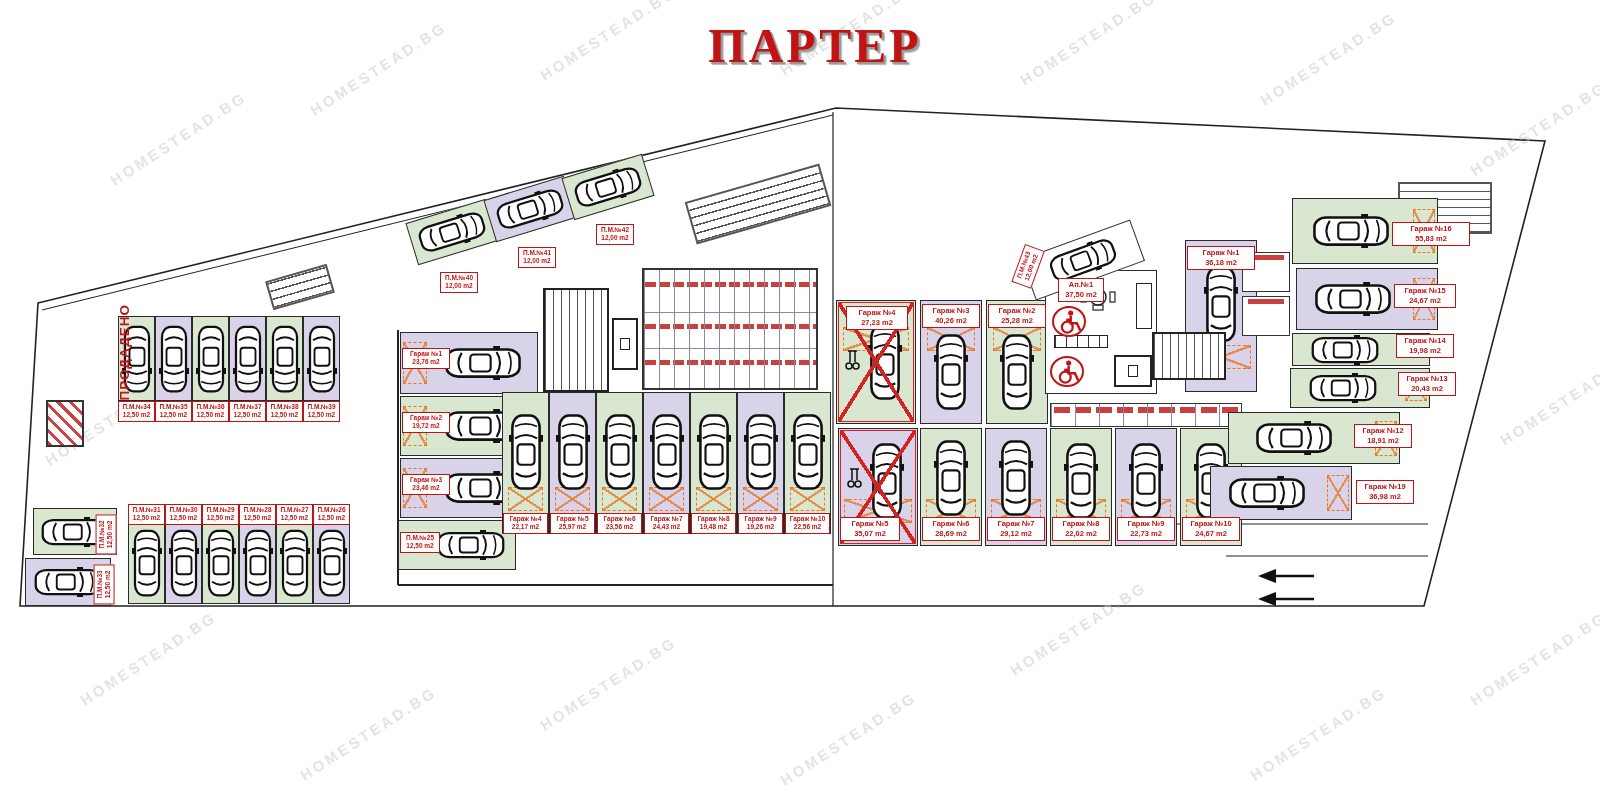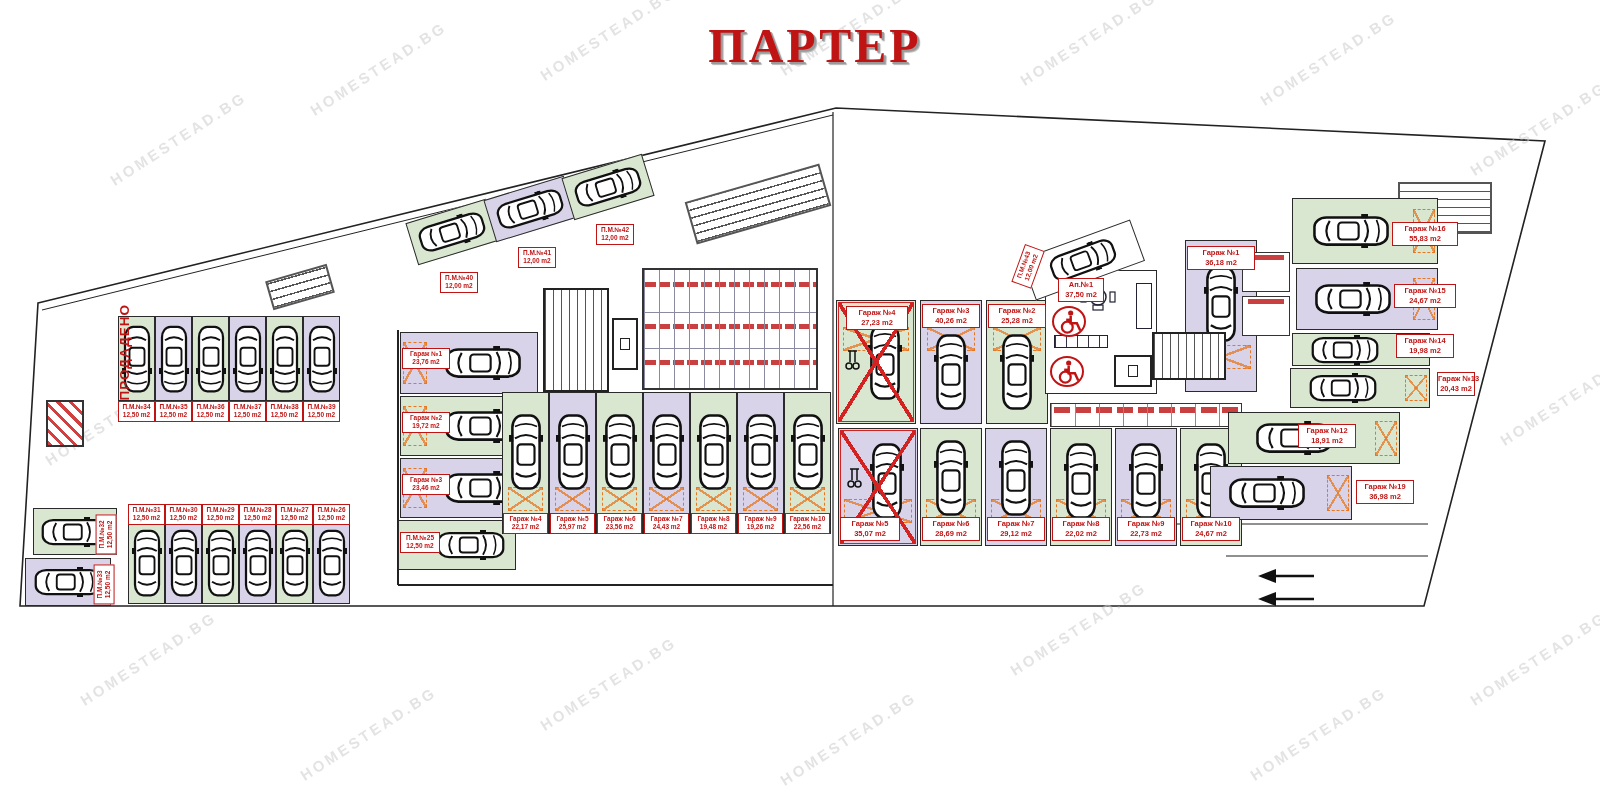--- a/index.html
+++ b/index.html
@@ -584,37 +584,37 @@
       <svg class="car-lg r90" style="left:38%">
         <use href="#car"></use>
       </svg>
     </div>
   <div class="spot l" style="left:1210px;top:466px;width:142px;height:54px">
       <div class="door door-r"></div>
       <svg class="car-lg r90" style="left:40%">
         <use href="#car"></use>
       </svg>
     </div>
-  <div class="lbl lbl-lg" style="left:1392px;top:222px;width:66px">
+  <div class="lbl lbl-lg" style="left:1392px;top:222px;width:78px">
       <span>Гараж №16</span>
       <span>55,83 m2</span>
     </div>
   <div class="lbl lbl-lg" style="left:1394px;top:284px;width:62px">
       <span>Гараж №15</span>
       <span>24,67 m2</span>
     </div>
   <div class="lbl lbl-lg" style="left:1396px;top:334px;width:58px">
       <span>Гараж №14</span>
       <span>19,98 m2</span>
     </div>
-  <div class="lbl lbl-lg" style="left:1437px;top:372px;width:38px">
+  <div class="lbl lbl-lg" style="left:1398px;top:372px;width:58px">
       <span>Гараж №13</span>
       <span>20,43 m2</span>
     </div>
-  <div class="lbl lbl-lg" style="left:1298px;top:424px;width:58px">
+  <div class="lbl lbl-lg" style="left:1354px;top:424px;width:58px">
       <span>Гараж №12</span>
       <span>18,91 m2</span>
     </div>
   <div class="lbl lbl-lg" style="left:1356px;top:480px;width:58px">
       <span>Гараж №19</span>
       <span>36,98 m2</span>
     </div>
 
 </div>
 

